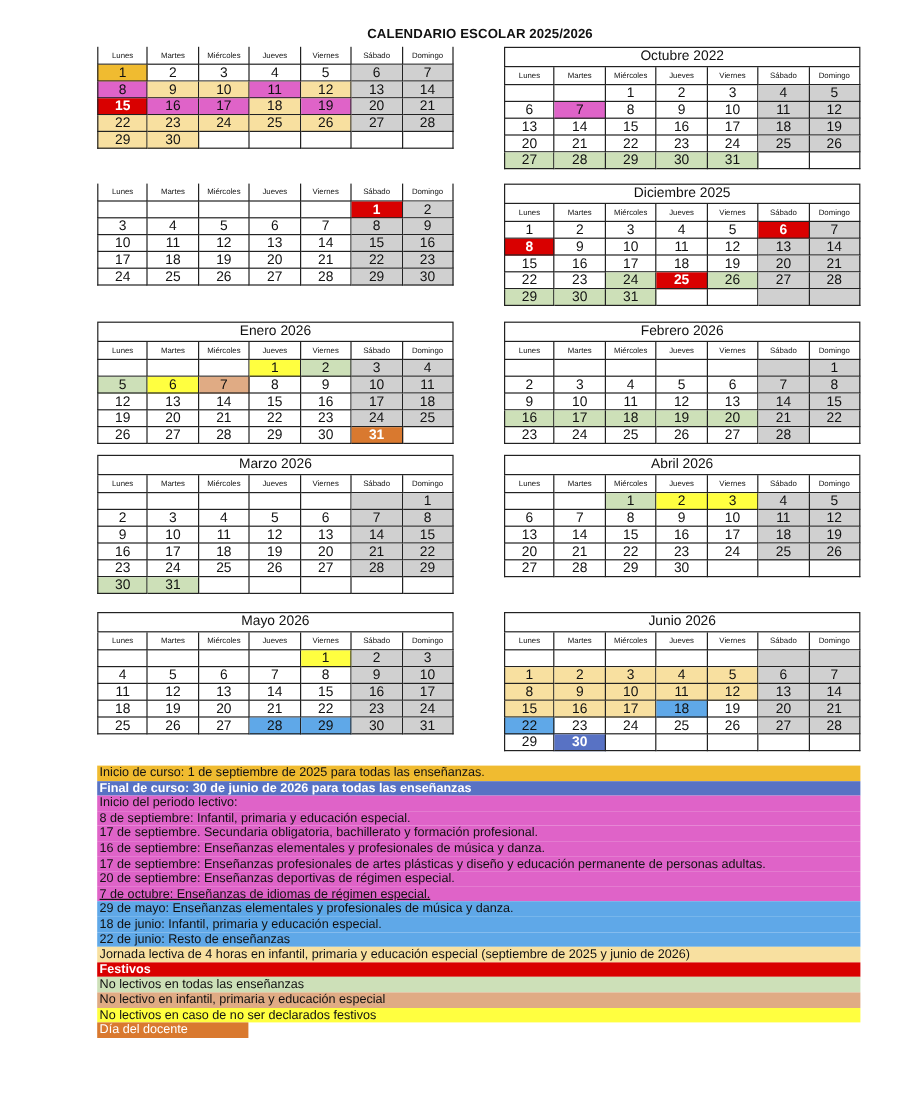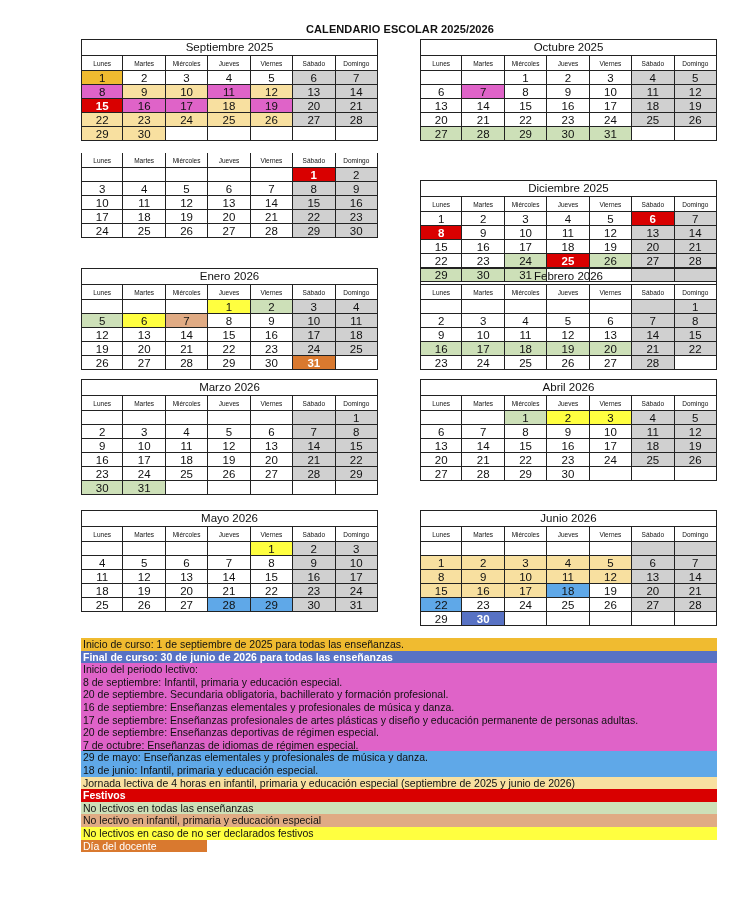--- a/index.html
+++ b/index.html
@@ -20,21 +20,20 @@
   .legend { position:absolute; left:81px; top:638px; width:636px; font-size:10.5px; }
   .legend .lrow { line-height:12.6px; padding-left:2px; white-space:nowrap; overflow:hidden; }
   .legend .bold-white { color:#fff; font-weight:bold; }
 </style>
 </head>
 <body>
 
 <div class="doc-title">CALENDARIO ESCOLAR 2025/2026</div>
 <div id="calendar">
     <div class="month" style="left: 81px; top: 39px;">
-      <div class="mtitle">Septiembre 2025</div>
       <div class="row hdr">
         <div class="cell">Lunes</div>
         <div class="cell">Martes</div>
         <div class="cell">Miércoles</div>
         <div class="cell">Jueves</div>
         <div class="cell">Viernes</div>
         <div class="cell">Sábado</div>
         <div class="cell">Domingo</div>
       </div>
       <div class="row">
@@ -77,21 +76,21 @@
         <div class="cell" style="background: rgb(248, 224, 160);">29</div>
         <div class="cell" style="background: rgb(248, 224, 160);">30</div>
         <div class="cell"></div>
         <div class="cell"></div>
         <div class="cell"></div>
         <div class="cell"></div>
         <div class="cell"></div>
       </div>
     </div>
     <div class="month" style="left: 420px; top: 39px;">
-      <div class="mtitle">Octubre 2025</div>
+      <div class="mtitle">Octubre 2022</div>
       <div class="row hdr">
         <div class="cell">Lunes</div>
         <div class="cell">Martes</div>
         <div class="cell">Miércoles</div>
         <div class="cell">Jueves</div>
         <div class="cell">Viernes</div>
         <div class="cell">Sábado</div>
         <div class="cell">Domingo</div>
       </div>
       <div class="row">
@@ -189,21 +188,21 @@
       <div class="row">
         <div class="cell">24</div>
         <div class="cell">25</div>
         <div class="cell">26</div>
         <div class="cell">27</div>
         <div class="cell">28</div>
         <div class="cell" style="background: rgb(208, 208, 208);">29</div>
         <div class="cell" style="background: rgb(208, 208, 208);">30</div>
       </div>
     </div>
-    <div class="month" style="left: 420px; top: 153px; margin-top: 27px;">
+    <div class="month" style="left: 420px; top: 153px;">
       <div class="mtitle">Diciembre 2025</div>
       <div class="row hdr">
         <div class="cell">Lunes</div>
         <div class="cell">Martes</div>
         <div class="cell">Miércoles</div>
         <div class="cell">Jueves</div>
         <div class="cell">Viernes</div>
         <div class="cell">Sábado</div>
         <div class="cell">Domingo</div>
       </div>
@@ -612,26 +611,27 @@
         <div class="cell"></div>
         <div class="cell"></div>
       </div>
     </div>
   </div>
 <div id="legend" class="legend">
     <div class="lrow" style="background: rgb(240, 187, 48);">Inicio de curso: 1 de septiembre de 2025 para todas las enseñanzas.</div>
     <div class="lrow bold-white" style="background: rgb(88, 114, 196);">Final de curso: 30 de junio de 2026 para todas las enseñanzas</div>
     <div class="lrow" style="background: rgb(223, 99, 200);">Inicio del periodo lectivo:</div>
     <div class="lrow" style="background: rgb(223, 99, 200);">8 de septiembre: Infantil,  primaria y educación especial.</div>
-    <div class="lrow" style="background: rgb(223, 99, 200);">20 de septiembre. Secundaria obligatoria, bachillerato y formación profesional.</div>
+    <div class="lrow" style="background: rgb(223, 99, 200);">17 de septiembre. Secundaria obligatoria, bachillerato y formación profesional.</div>
     <div class="lrow" style="background: rgb(223, 99, 200);">16 de septiembre: Enseñanzas elementales y profesionales de música y danza.</div>
     <div class="lrow" style="background: rgb(223, 99, 200);">17 de septiembre: Enseñanzas profesionales de artes plásticas y diseño y educación permanente de personas adultas.</div>
     <div class="lrow" style="background: rgb(223, 99, 200);">20 de septiembre: Enseñanzas deportivas de régimen especial.</div>
     <div class="lrow" style="background: rgb(223, 99, 200); text-decoration: underline;">7 de octubre: Enseñanzas de idiomas de régimen especial.</div>
     <div class="lrow" style="background: rgb(95, 168, 232);">29 de mayo: Enseñanzas elementales y profesionales de música y danza.</div>
     <div class="lrow" style="background: rgb(95, 168, 232);">18 de junio: Infantil, primaria y educación especial.</div>
+    <div class="lrow" style="background: rgb(95, 168, 232);">22 de junio: Resto de enseñanzas</div>
     <div class="lrow" style="background: rgb(248, 224, 160);">Jornada lectiva de 4 horas en infantil, primaria y educación especial (septiembre de 2025 y junio de 2026)</div>
     <div class="lrow bold-white" style="background: rgb(217, 0, 0);">Festivos</div>
     <div class="lrow" style="background: rgb(205, 224, 184);">No lectivos en todas las enseñanzas</div>
     <div class="lrow" style="background: rgb(224, 171, 132);">No lectivo en infantil, primaria y educación especial</div>
     <div class="lrow" style="background: rgb(255, 255, 64);">No lectivos en caso de no ser declarados festivos</div>
     <div class="lrow" style="background: rgb(217, 121, 47); color: rgb(255, 255, 255); width: 124px;">Día del docente</div>
   </div>
 
 </body></html>

